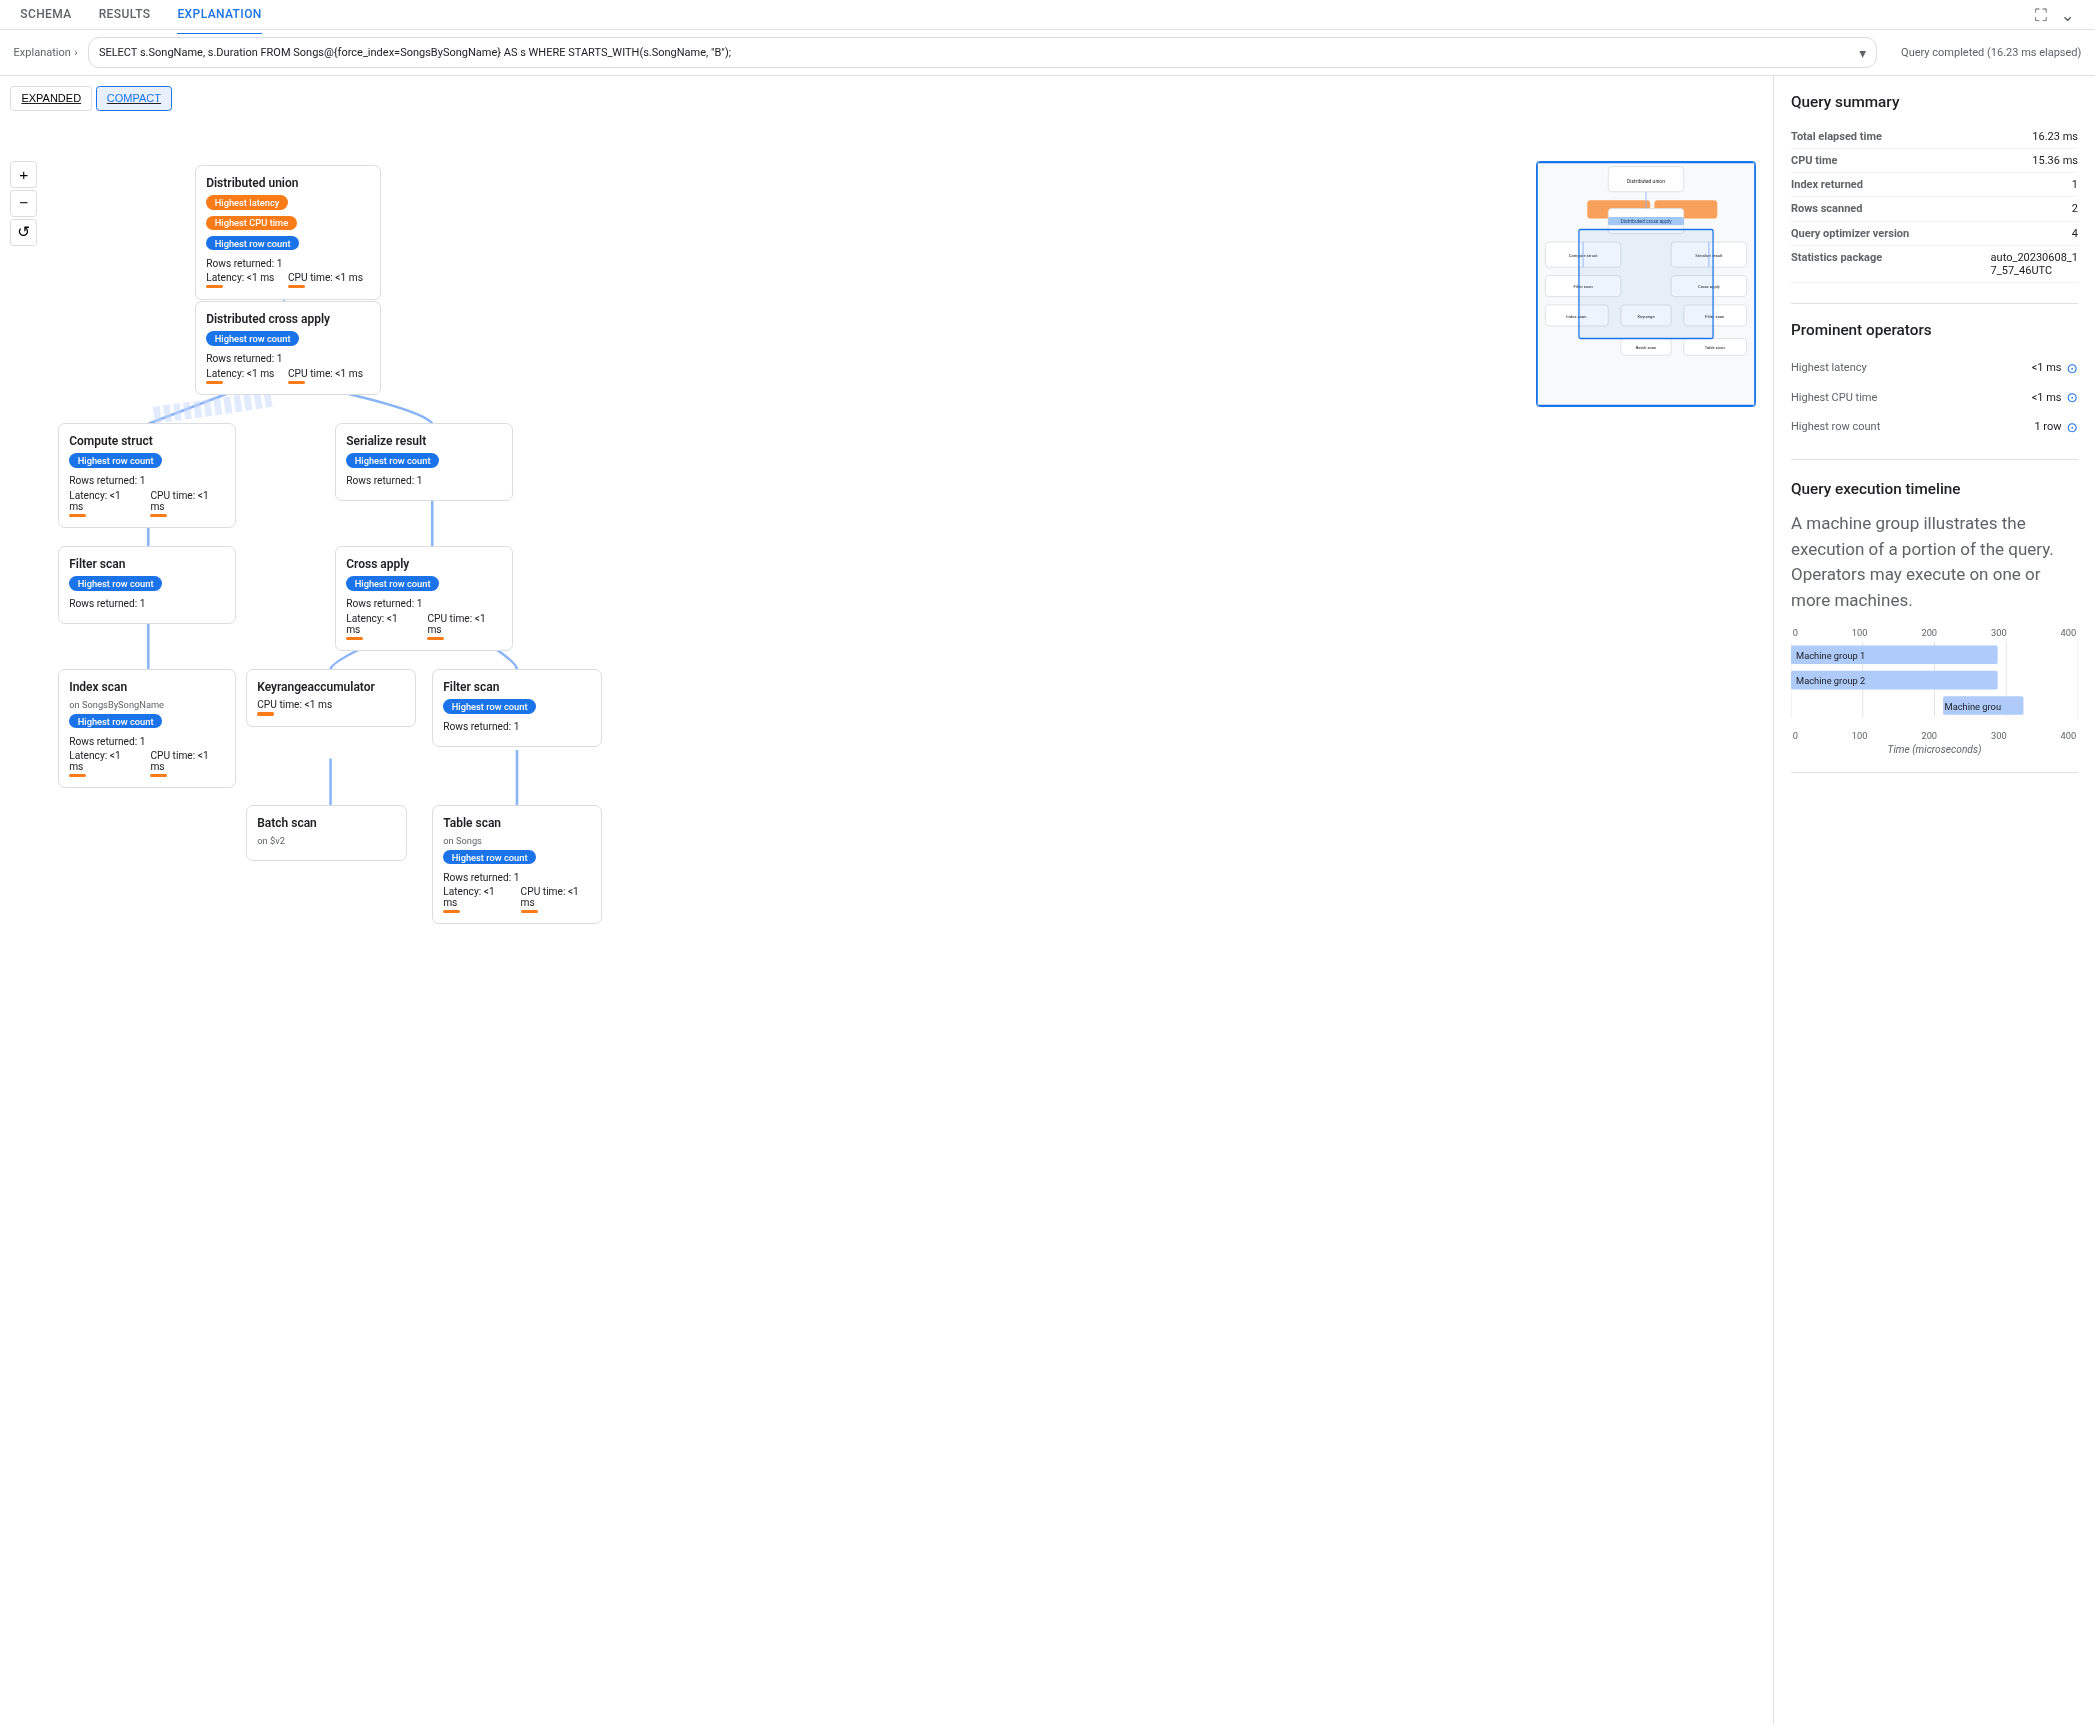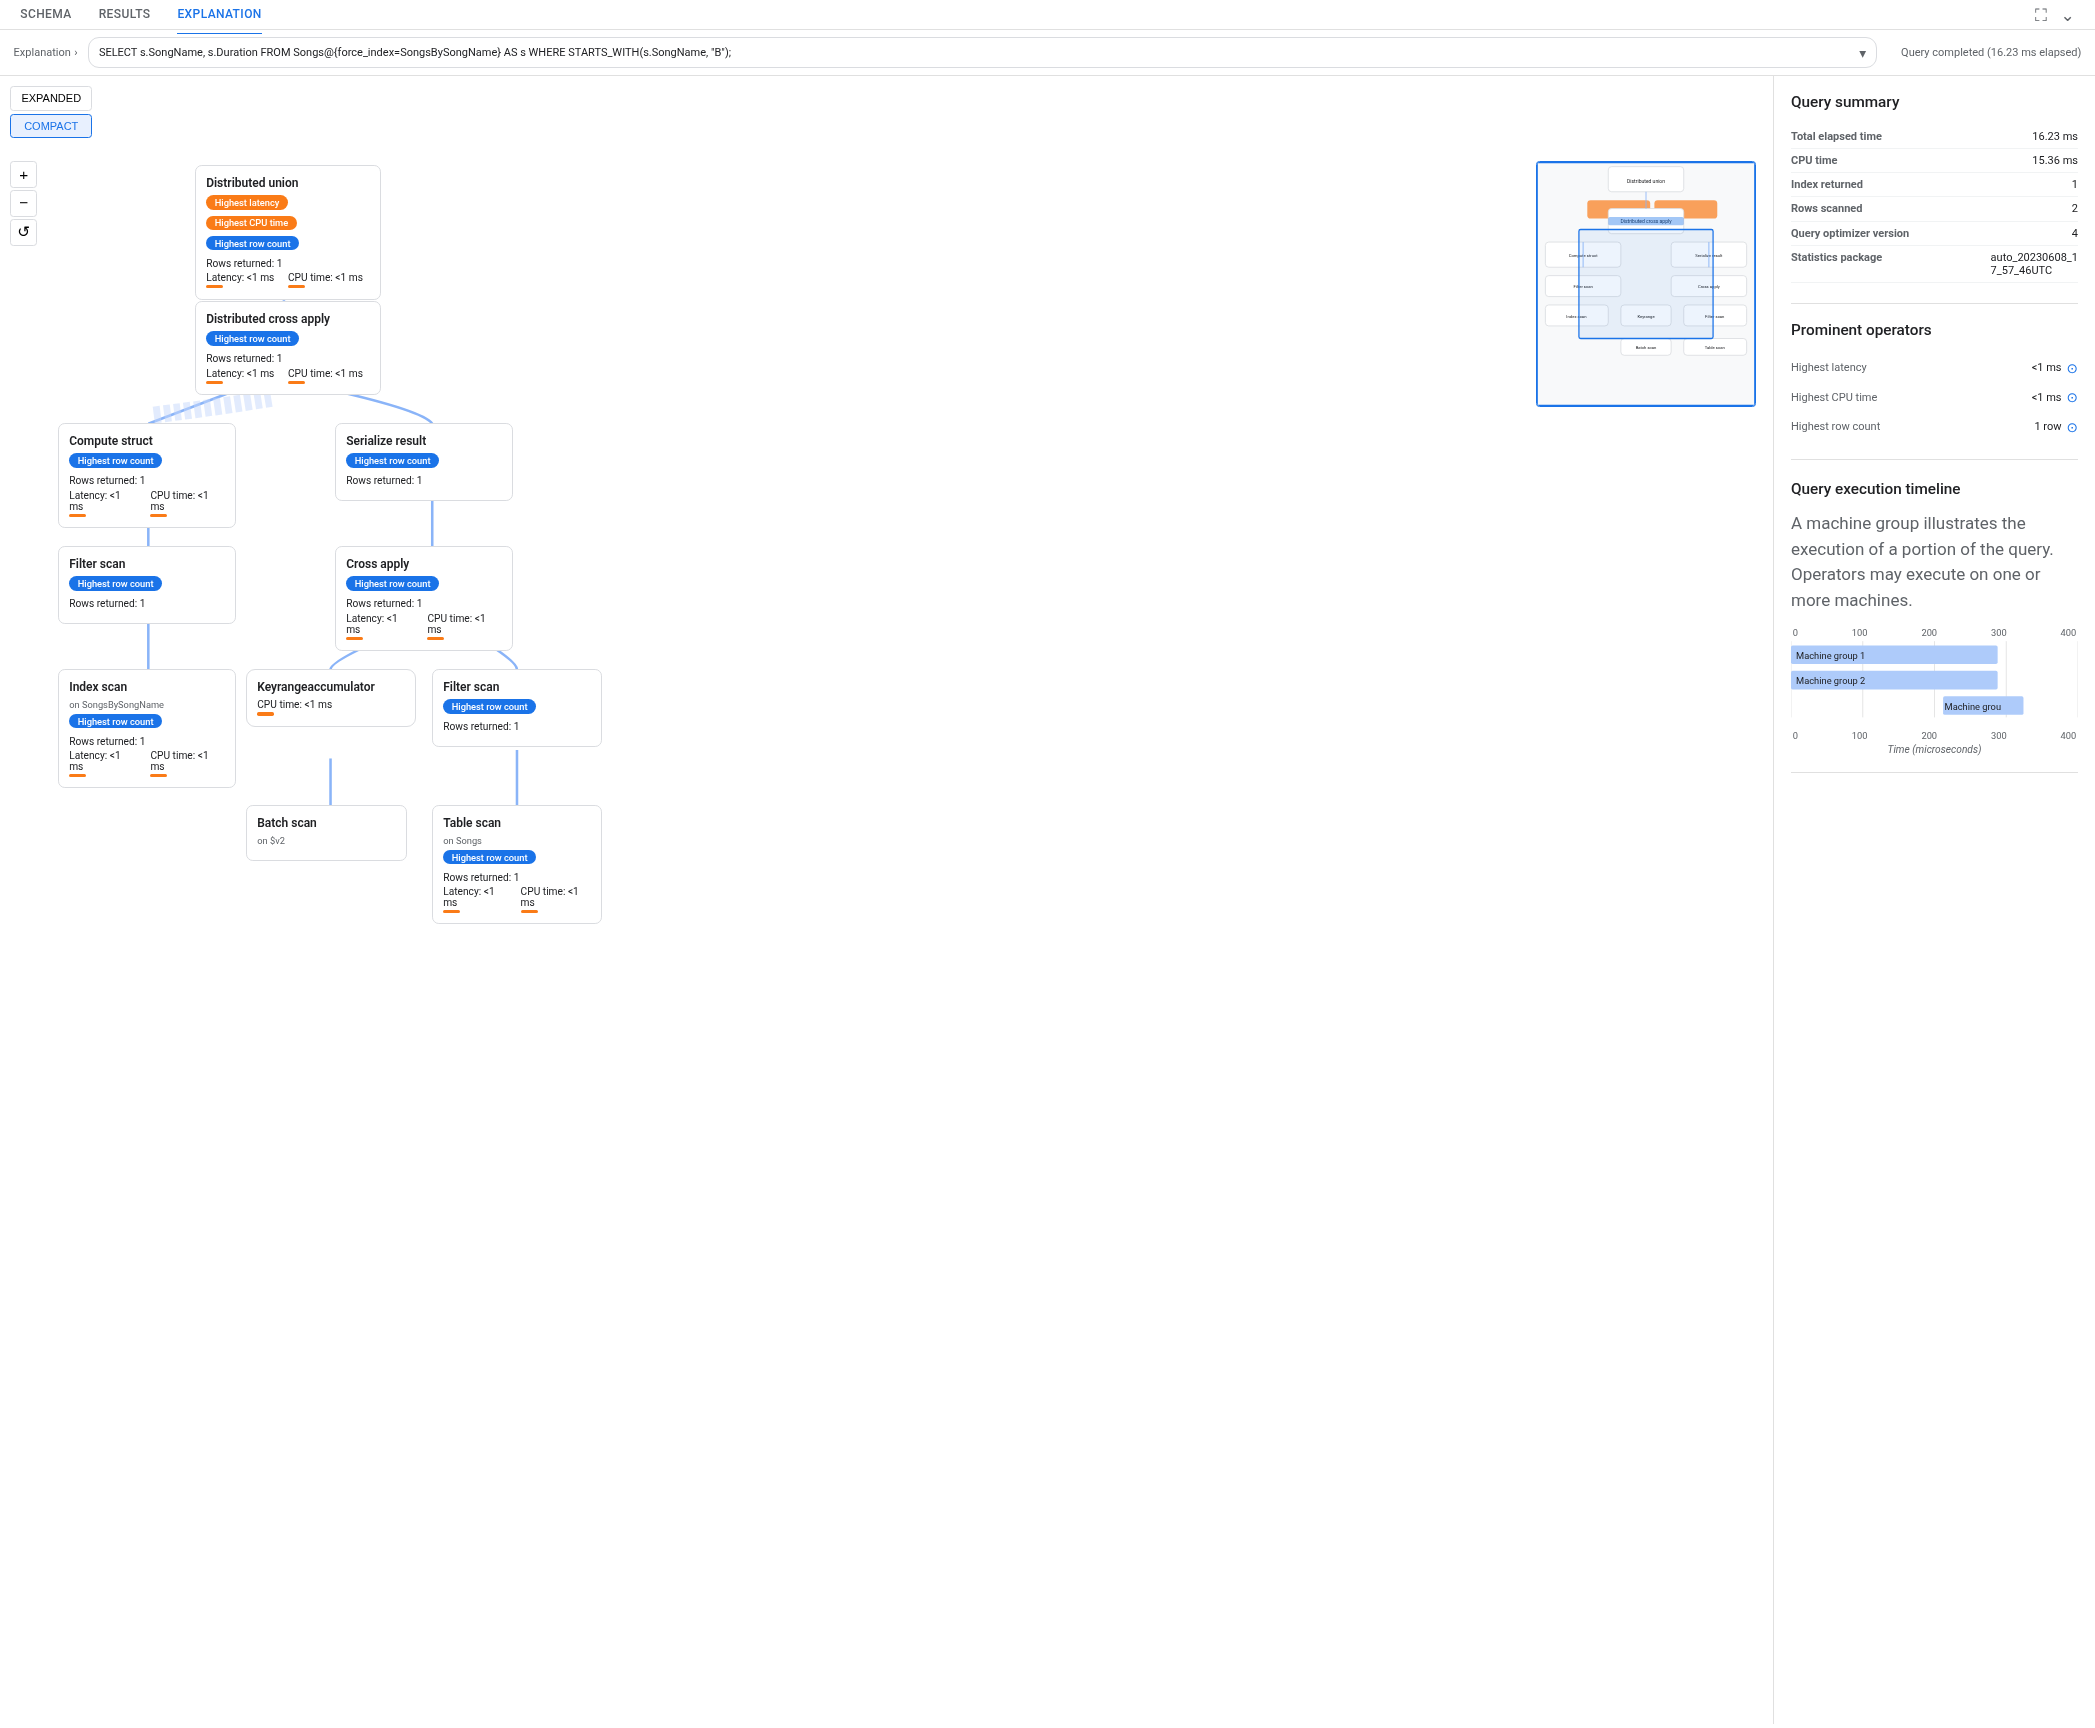--- a/index.html
+++ b/index.html
@@ -101,21 +101,21 @@
     <span class="query-text">SELECT s.SongName, s.Duration FROM Songs@{force_index=SongsBySongName} AS s WHERE STARTS_WITH(s.SongName, "B");</span>
     <span class="dropdown-arrow">▾</span>
   </div>
   <span class="query-status">Query completed (16.23 ms elapsed)</span>
 </div>
 
 <div class="main-layout">
 
   <div class="diagram-area">
 
-    <div style="position:absolute;top:10.2px;left:10.2px;z-index:10;display:flex;flex-direction:column;gap:3.4px;">
+    <div style="position:absolute;top:10.2px;left:10.2px;z-index:10;display:flex;flex-direction:row;gap:3.4px;text-decoration:underline;">
       <button class="view-btn">EXPANDED</button>
       <button class="view-btn active">COMPACT</button>
     </div>
 
     <div style="position:absolute;top:85px;left:10.2px;z-index:10;display:flex;flex-direction:column;gap:1.7px;">
       <button class="zoom-btn">+</button>
       <button class="zoom-btn">−</button>
       <button class="zoom-btn">↺</button>
     </div>
 
@@ -245,21 +245,21 @@
           <span>Latency: &lt;1 ms</span>
           <div class="stat-bar"></div>
         </div>
         <div>
           <span>CPU time: &lt;1 ms</span>
           <div class="stat-bar"></div>
         </div>
       </div>
     </div>
 
-    <div class="node-card" style="left:246px;top:593px;width:170px;border-radius:9px;">
+    <div class="node-card" style="left:246px;top:593px;width:170px;">
       <div class="node-title">Keyrangeaccumulator</div>
       <div class="node-stats">
         <div>
           <span>CPU time: &lt;1 ms</span>
           <div class="stat-bar"></div>
         </div>
       </div>
     </div>
 
     <div class="node-card" style="left:432px;top:593px;width:170px;">

